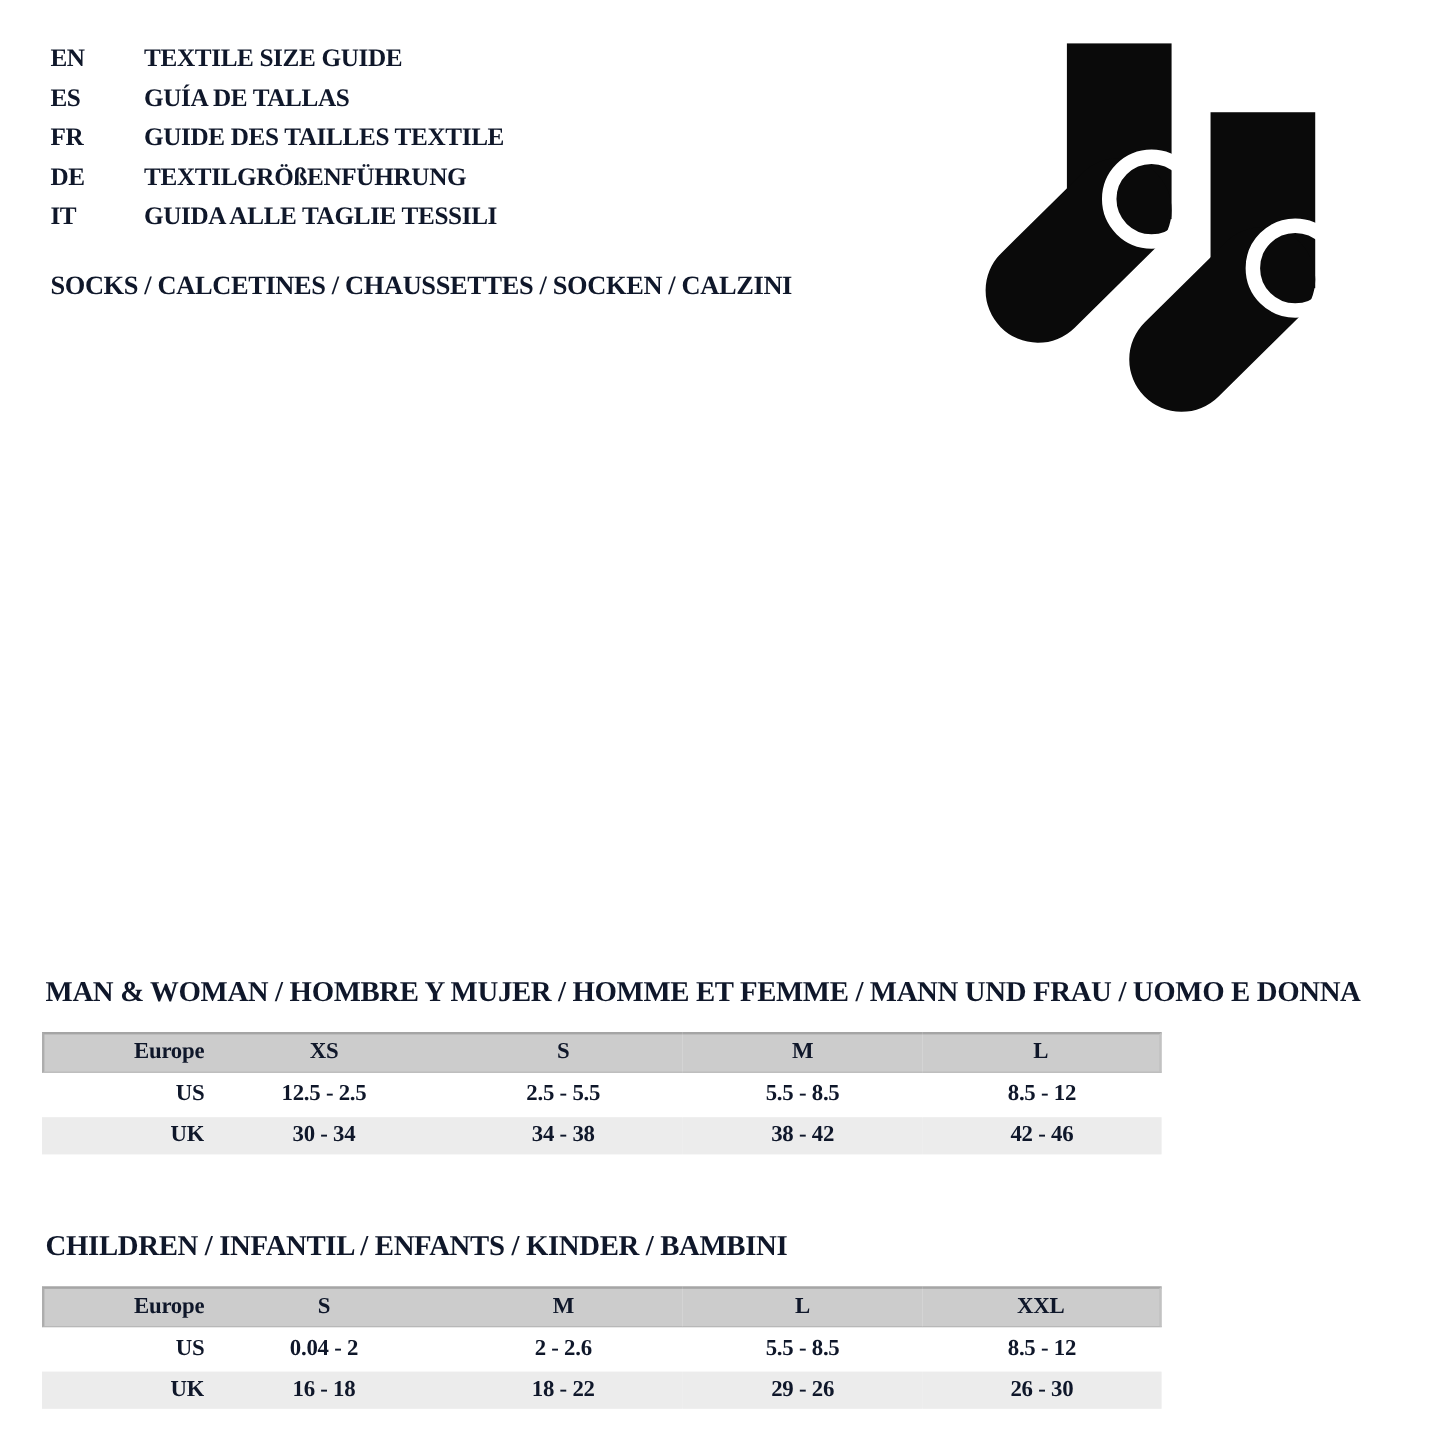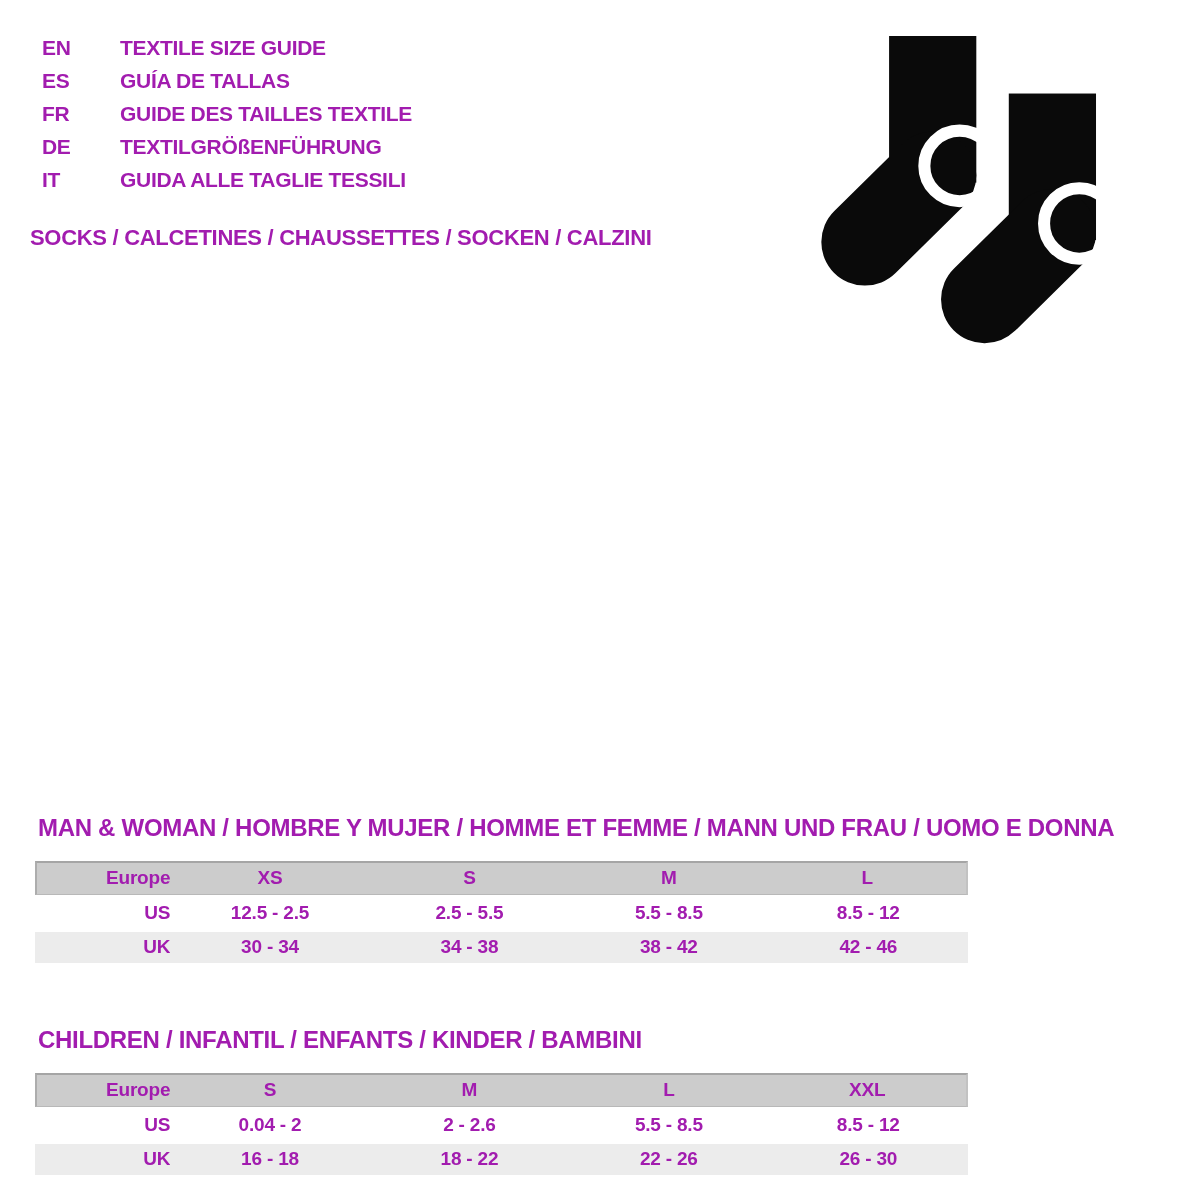--- a/index.html
+++ b/index.html
@@ -6,22 +6,22 @@
     margin: 0;
     padding: 0;
     background: #ffffff;
   }
   .canvas {
     position: relative;
     width: 1200px;
     height: 1180px;
     background: #ffffff;
     overflow: hidden;
-    font-family: Liberation Sans, sans-serif;
-    color: #a21caf;
+    font-family: Liberation Serif, serif;
+    color: #0f172a;
   }
 
   
   .lang-block {
     position: absolute;
     top: 36px;
     left: 42px;
   }
   .lang-row {
     display: flex;
@@ -31,21 +31,21 @@
     font-weight: 700;
     letter-spacing: -0.3px;
   }
   .lang-code { width: 78px; }
   .lang-label { white-space: nowrap; text-align: center; }
 
   
   .category {
     position: absolute;
     top: 225px;
-    left: 30px;
+    left: 42px;
     margin: 0;
     font-size: 22px;
     font-weight: 700;
     letter-spacing: -0.3px;
     white-space: nowrap;
   }
 
   
   .socks {
     position: absolute;
@@ -215,20 +215,20 @@
           <td class="first">US</td>
           <td>0.04 - 2</td>
           <td>2 - 2.6</td>
           <td>5.5 - 8.5</td>
           <td>8.5 - 12</td>
         </tr>
         <tr class="row-uk">
           <td class="first">UK</td>
           <td>16 - 18</td>
           <td>18 - 22</td>
-          <td>22 - 26</td>
+          <td>29 - 26</td>
           <td>26 - 30</td>
         </tr>
       </tbody>
     </table>
   </section>
 
 </div>
 
 </body></html>

